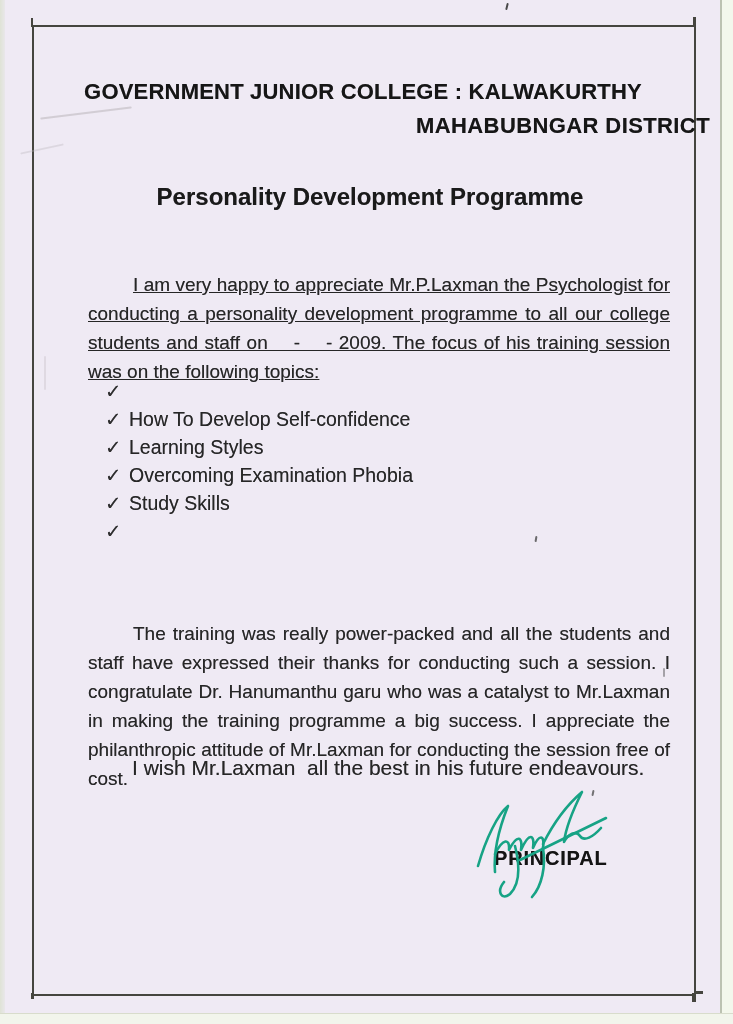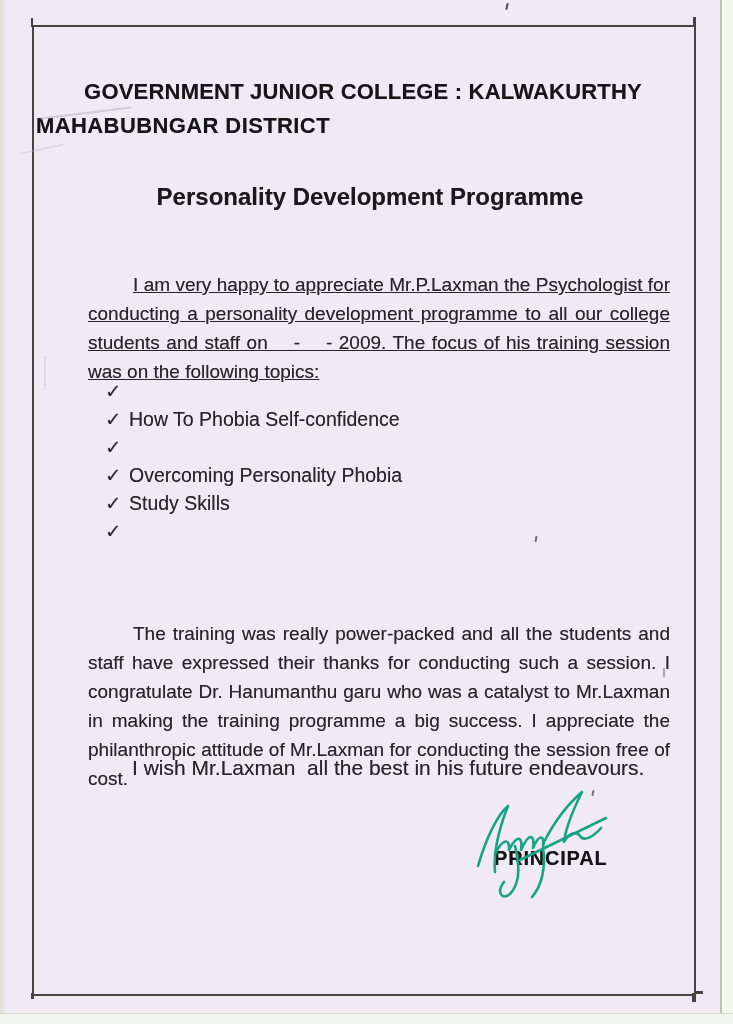--- a/index.html
+++ b/index.html
@@ -36,22 +36,22 @@
   .tick.brv{left:692px;top:993px;width:4px;height:9px;}
   .tick.brh{left:694px;top:991px;width:9px;height:3px;}
   .tick.bl{left:31px;top:993px;width:3px;height:6px;}
   
   .ink{color:#262626;text-shadow:0 0 0.5px rgba(50,50,55,.55);}
   .college{
     position:absolute;left:32px;top:79px;width:662px;
     text-align:center;font-weight:700;font-size:22px;letter-spacing:.2px;color:#161616;
   }
   .district{
-    position:absolute;left:36px;top:113px;width:662px;
-    text-align:left;font-weight:700;font-size:22px;letter-spacing:.4px;color:#161616;
+    position:absolute;left:48px;top:113px;width:662px;
+    text-align:right;font-weight:700;font-size:22px;letter-spacing:.4px;color:#161616;
   }
   .prog-title{
     position:absolute;left:32px;top:183px;width:662px;
     text-align:center;font-weight:700;font-size:24px;color:#1a1a1a;padding-left:7px;
   }
   .para{
     position:absolute;left:88px;width:582px;
     font-size:19px;line-height:29px;text-align:justify;text-indent:45px;
   }
   .para.p1{top:251px;text-decoration:underline;}
@@ -103,28 +103,29 @@
   <div class="prog-title ink">Personality Development Programme</div>
 
   <p class="para p1 ink">I am very happy to appreciate Mr.P.Laxman the Psychologist for conducting a personality development programme to all our college students and staff on&nbsp; &nbsp; -&nbsp; &nbsp; - 2009. The focus of his training session was on the following topics:</p>
 
   <div class="topics">
     <div class="topic-row">
       <span class="check ink">✓</span>
     </div>
     <div class="topic-row">
       <span class="check ink">✓</span>
-      <span class="ink">How To Phobia Self-confidence</span>
+      <span class="ink">How To Develop Self-confidence</span>
     </div>
     <div class="topic-row">
       <span class="check ink">✓</span>
+      <span class="ink">Learning Styles</span>
     </div>
     <div class="topic-row">
       <span class="check ink">✓</span>
-      <span class="ink">Overcoming Personality Phobia</span>
+      <span class="ink">Overcoming Examination Phobia</span>
     </div>
     <div class="topic-row">
       <span class="check ink">✓</span>
       <span class="ink">Study Skills</span>
     </div>
     <div class="topic-row">
       <span class="check ink">✓</span>
     </div>
   </div>
 

